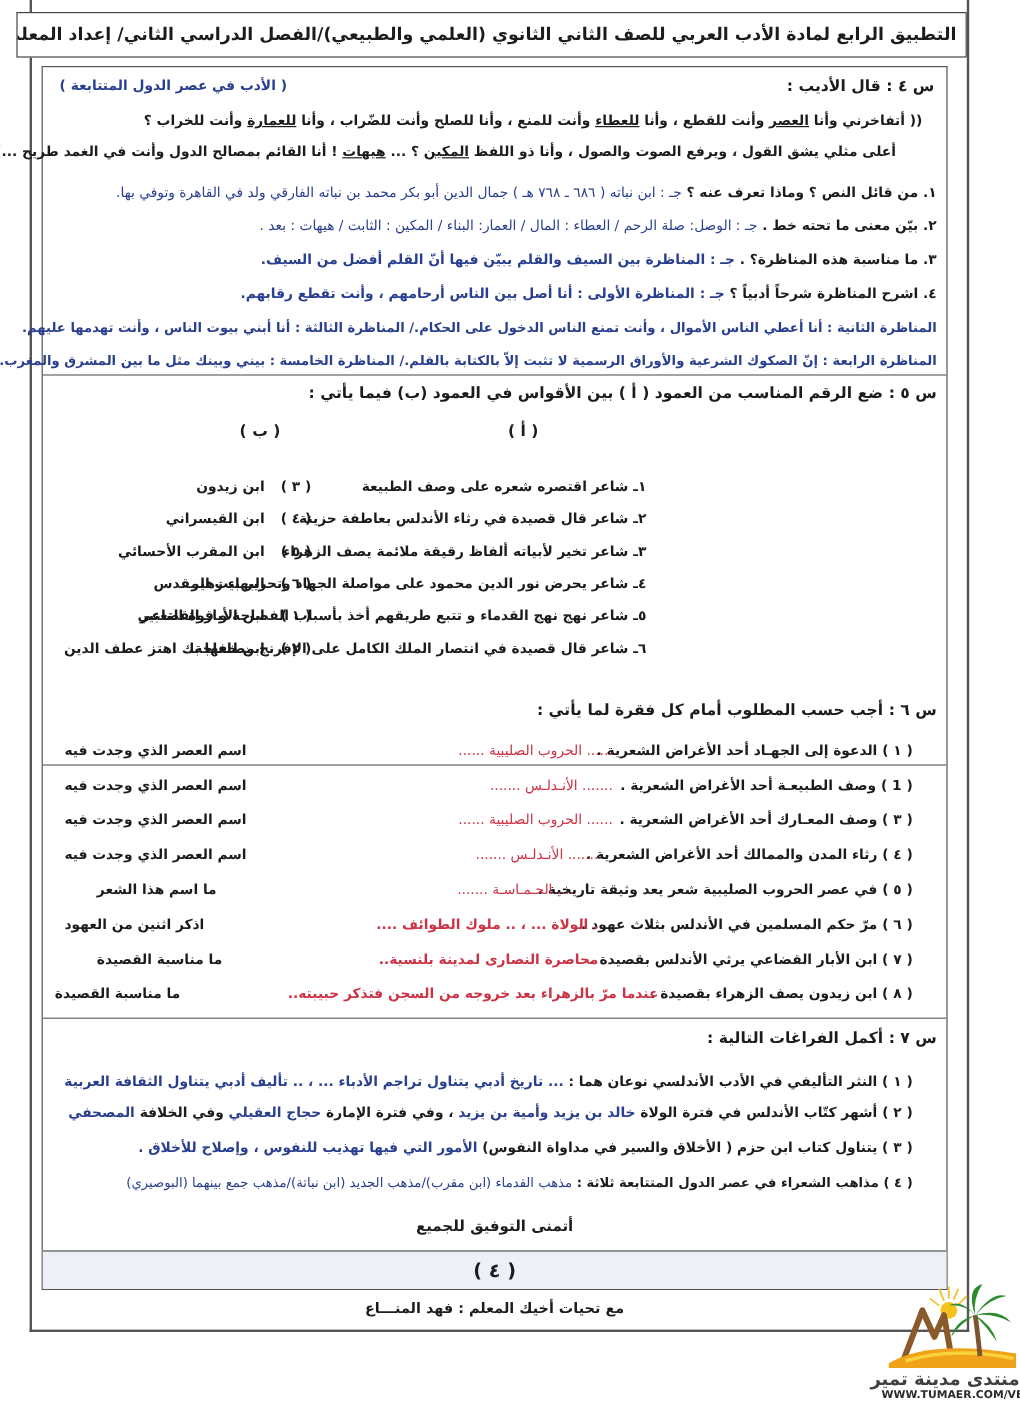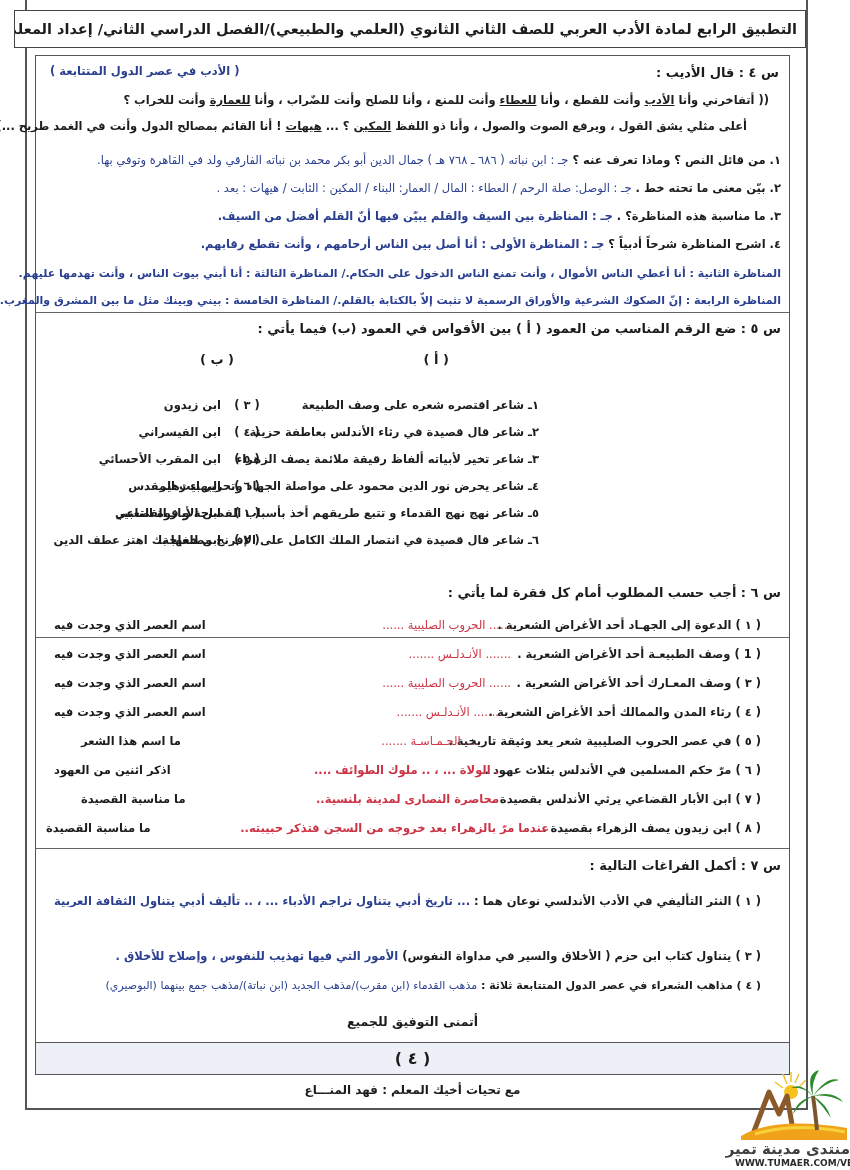--- a/index.html
+++ b/index.html
@@ -67,21 +67,21 @@
   <span>التطبيق الرابع لمادة الأدب العربي للصف الثاني الثانوي (العلمي والطبيعي)/الفصل الدراسي الثاني/ إعداد المعلم : فهد المناع أبو بسام</span>
 </div>
 
 <div class="inner-box">
 
   <div class="section" style="top:0; height:257px;">
     <div class="line qhead" style="right:10px; top:9px;">س ٤ : قال الأديب :</div>
     <div class="line blue" style="left:14px; top:9px; font-size:11.5px;">( الأدب في عصر الدول المتتابعة )</div>
 
     <div class="line" style="right:20px; top:38px;">
-      <span>(( أتفاخرني وأنا </span><span class="ul">الأدب</span><span> وأنت للقطع ، وأنا </span><span class="ul">للعطاء</span><span> وأنت للمنع ، وأنا للصلح وأنت للضّراب ، وأنا </span><span class="ul">للعمارة</span><span> وأنت للخراب ؟</span>
+      <span>(( أتفاخرني وأنا </span><span class="ul">العصر</span><span> وأنت للقطع ، وأنا </span><span class="ul">للعطاء</span><span> وأنت للمنع ، وأنا للصلح وأنت للضّراب ، وأنا </span><span class="ul">للعمارة</span><span> وأنت للخراب ؟</span>
     </div>
     <div class="line" style="right:42px; top:64px;">
       <span>أعلى مثلي يشق القول ، ويرفع الصوت والصول ، وأنا ذو اللفظ </span><span class="ul">المكين</span><span> ؟ ... </span><span class="ul">هيهات</span><span> ! أنا القائم بمصالح الدول وأنت في الغمد طريح ...))</span>
     </div>
 
     <div class="line" style="right:8px; top:98px;">
       <span>١. من قائل النص ؟ وماذا تعرف عنه ؟</span>
       <span class="blue normal">جـ : ابن نباته ( ٦٨٦ ـ ٧٦٨ هـ ) جمال الدين أبو بكر محمد بن نباته الفارقي ولد في القاهرة وتوفي بها.</span>
     </div>
     <div class="line" style="right:8px; top:126px;">
@@ -158,20 +158,23 @@
     <div class="line" style="right:28px; top:245px;">( ٨ ) ابن زيدون يصف الزهراء بقصيدة .</div>
     <div class="line red" style="right:240px; top:245px;">عندما مرّ بالزهراء بعد خروجه من السجن فتذكر حبيبته..</div>
     <div class="line" style="left:10px; top:245px;">ما مناسبة القصيدة</div>
   </div>
 
   <div class="section" style="top:794px; height:192px; border-bottom:none;">
     <div class="line qhead" style="right:8px; top:8px;margin-left:28px;">س ٧ : أكمل الفراغات التالية :</div>
 
     <div class="line" style="right:28px; top:45px;">
       <span>( ١ ) النثر التأليفي في الأدب الأندلسي نوعان هما : </span><span class="blue">... تاريخ أدبي يتناول تراجم الأدباء ... ، .. تأليف أدبي يتناول الثقافة العربية</span>
+    </div>
+    <div class="line" style="right:28px; top:71px;">
+      <span>( ٢ ) أشهر كتّاب الأندلس في فترة الولاة </span><span class="blue">خالد بن يزيد وأمية بن يزيد</span><span> ، وفي فترة الإمارة </span><span class="blue">حجاج العقيلي</span><span> وفي الخلافة </span><span class="blue">المصحفي</span>
     </div>
     <div class="line" style="right:28px; top:100px;">
       <span>( ٣ ) يتناول كتاب ابن حزم ( الأخلاق والسير في مداواة النفوس) </span><span class="blue">الأمور التي فيها تهذيب للنفوس ، وإصلاح للأخلاق .</span>
     </div>
     <div class="line" style="right:28px; top:129px; font-size:11px;">
       <span>( ٤ ) مذاهب الشعراء في عصر الدول المتتابعة ثلاثة : </span><span class="blue normal">مذهب القدماء (ابن مقرب)/مذهب الجديد (ابن نباتة)/مذهب جمع بينهما (البوصيري)</span>
     </div>
     <div class="line center" style="top:164px; font-size:12.5px;">أتمنى التوفيق للجميع</div>
   </div>
 

